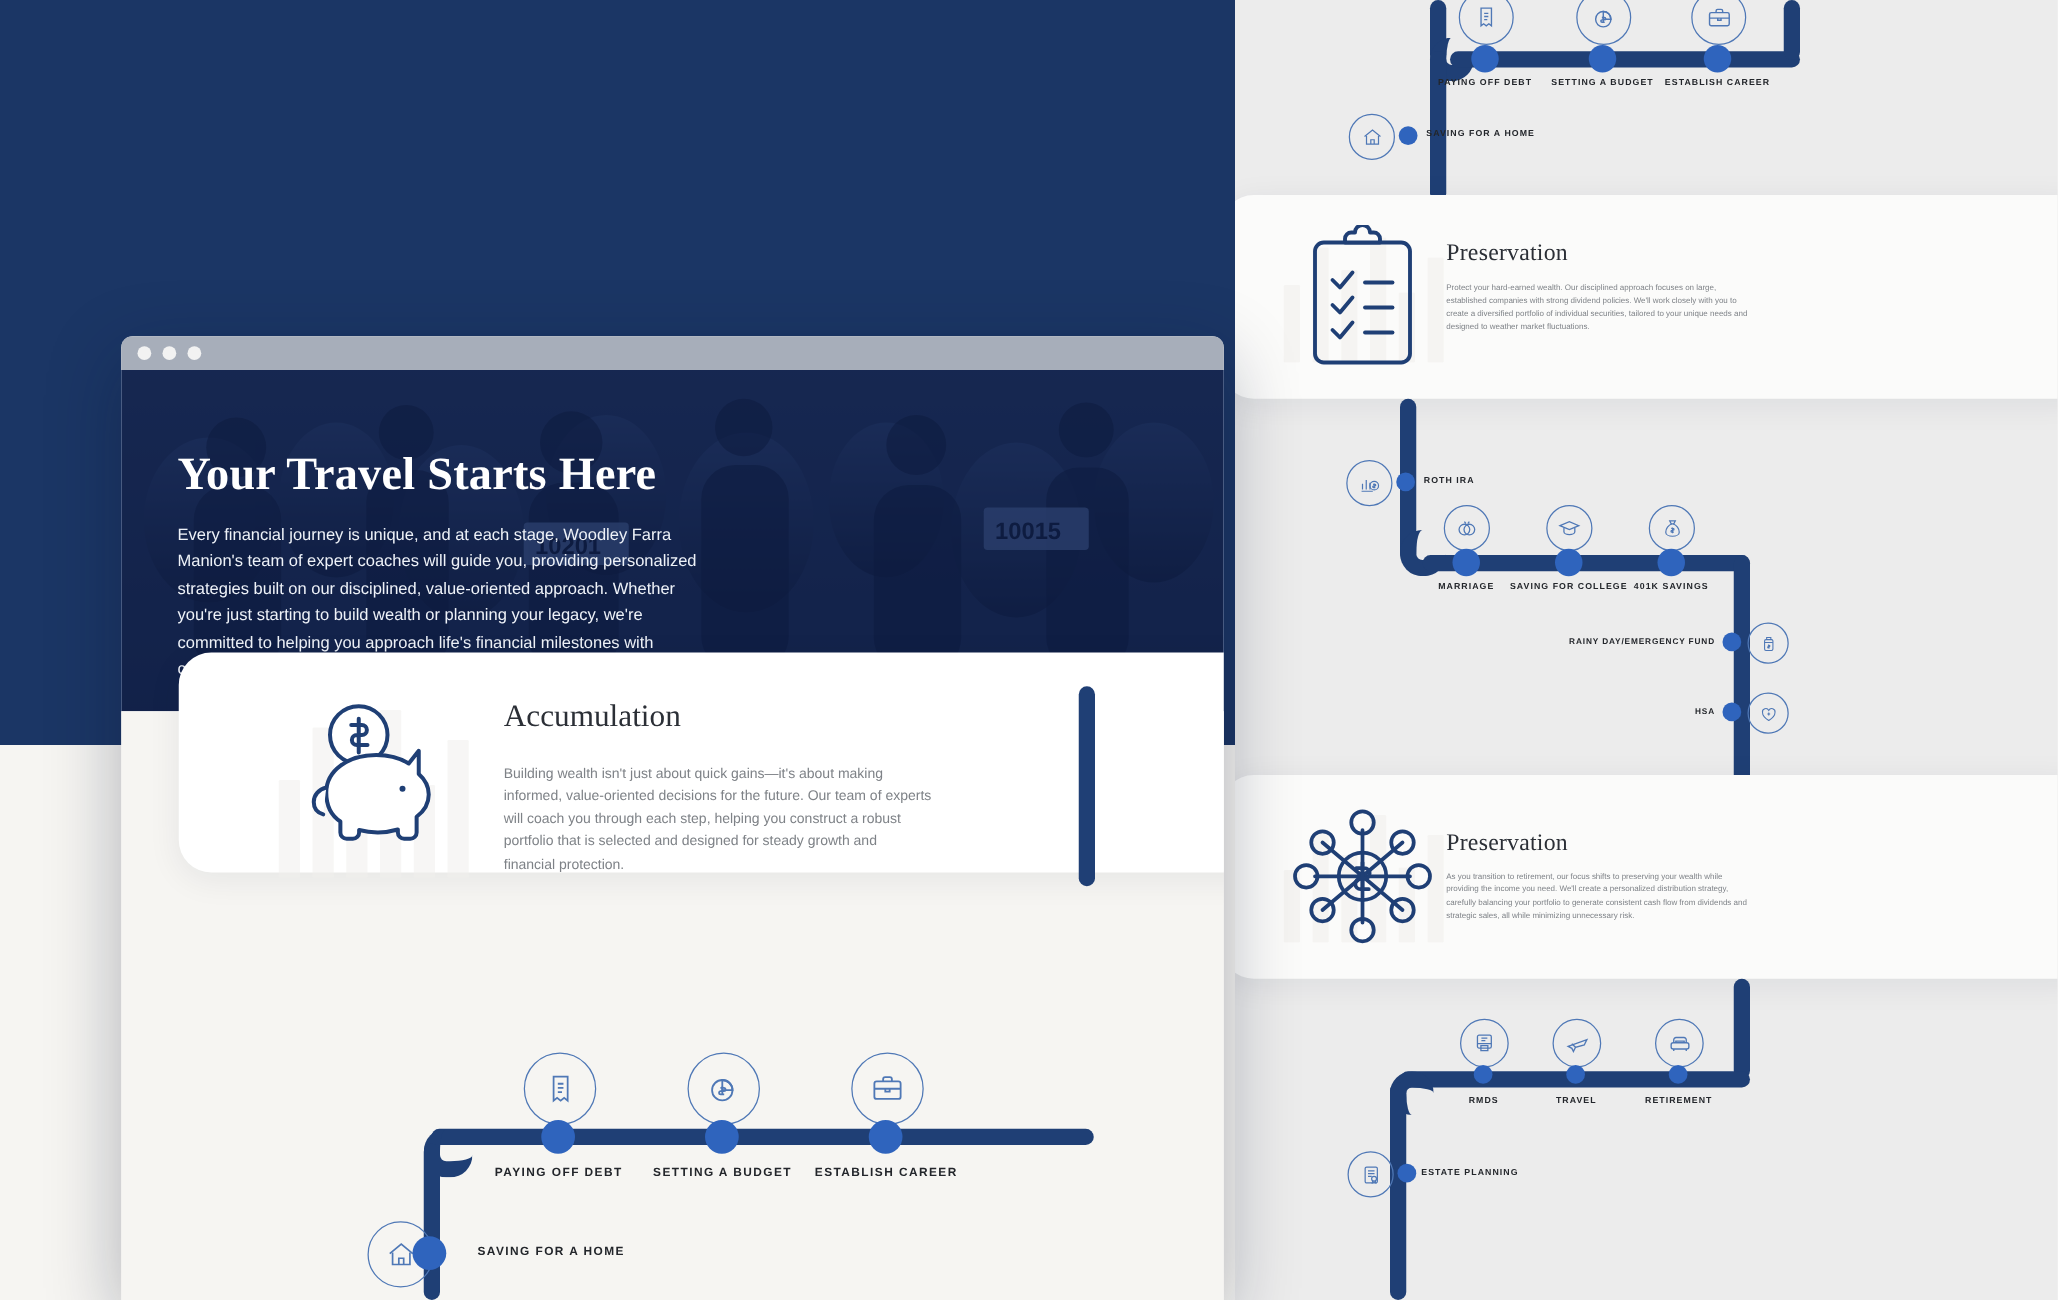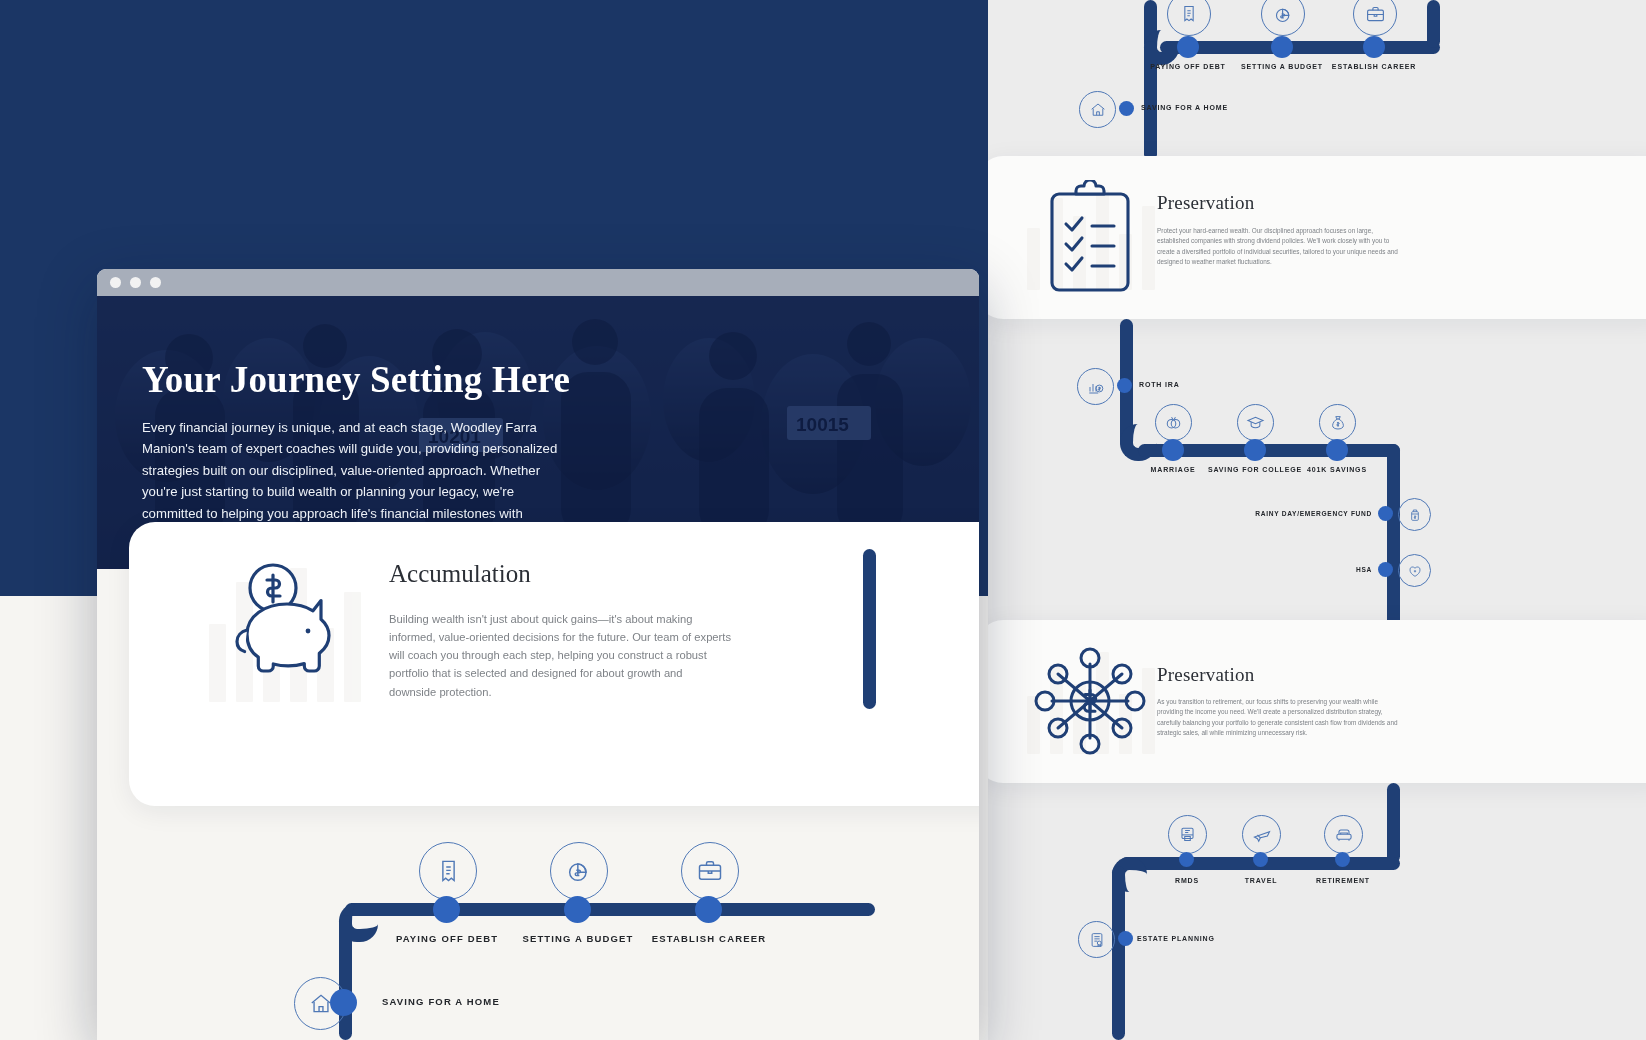--- a/index.html
+++ b/index.html
@@ -341,47 +341,47 @@
         </g>
         <g fill="#e9edf3" opacity=".9" font-family="Liberation Sans, sans-serif" font-size="19" font-weight="700">
           <rect x="322" y="122" width="84" height="34" rx="3" fill="#f2f4f7" opacity=".92"></rect>
           <text x="331" y="147" fill="#2d3d57">10201</text>
           <rect x="690" y="110" width="84" height="34" rx="3" fill="#f2f4f7" opacity=".92"></rect>
           <text x="699" y="135" fill="#2d3d57">10015</text>
         </g>
       </svg>
       <div class="tint"></div>
       <div class="hero-in">
-        <h1>Your Journey Setting Here</h1>
+        <h1>Your Travel Starts Here</h1>
         <p>Every financial journey is unique, and at each stage, Woodley Farra Manion's team of expert coaches will guide you, providing personalized strategies built on our disciplined, value-oriented approach. Whether you're just starting to build wealth or planning your legacy, we're committed to helping you approach life's financial milestones with confidence and keep your long-term success in focus.</p>
       </div>
     </div>
 
     <div class="win-body">
 
-      <div class="acard" style="left:32px;top:-47px;width:1060px;height:284px;padding-left:36px;">
+      <div class="acard" style="left:46px;top:-47px;width:1060px;height:176px;padding-left:36px;">
         <div class="barsbg" style="left:80px;top:40px;height:140px;">
           <i style="width:17px;height:78px;"></i>
             <i style="width:17px;height:120px;"></i>
             <i style="width:17px;height:96px;"></i>
           <i style="width:17px;height:134px;"></i>
             <i style="width:17px;height:74px;"></i>
             <i style="width:17px;height:110px;"></i>
         </div>
         <div class="art" style="position:absolute;left:82px;top:38px;">
           <svg width="152" height="140" viewBox="0 0 152 140" fill="none" stroke="#1f3f75" stroke-width="3.2" stroke-linecap="round" stroke-linejoin="round">
             <circle cx="62" cy="28" r="23" fill="#ffffff"></circle>
             <path d="M62 15v27M56 20h8.5a4 4 0 0 1 0 8h-4a4 4 0 0 0 0 8H69"></path>
             <path d="M36 74c0-18 18-30 40-30 10 0 19 2.4 26 6.8l8-10.2v18.6c5 4.4 8 10.1 8 16.4 0 7-3.7 13.3-9.7 17.8V106a5 5 0 0 1-5 5h-5a5 5 0 0 1-5-5v-2.4a56 56 0 0 1-16 2.3 58 58 0 0 1-15-1.9V106a5 5 0 0 1-5 5h-5a5 5 0 0 1-5-5v-8.8C39.6 92.2 36 83.6 36 74z" fill="#ffffff"></path>
             <path d="M36 70c-6 1.5-10 6-10 11.5 0 5 3 8.6 7.6 10" fill="#ffffff"></path>
             <circle cx="97" cy="71" r="2.4" fill="#1f3f75" stroke="none"></circle>
           </svg>
         </div>
         <h2 style="position:absolute;left:260px;top:38px;">Accumulation</h2>
-        <p style="position:absolute;left:260px;top:78px;">Building wealth isn't just about quick gains—it's about making informed, value-oriented decisions for the future. Our team of experts will coach you through each step, helping you construct a robust portfolio that is selected and designed for about growth and downside protection.</p>
+        <p style="position:absolute;left:260px;top:78px;">Building wealth isn't just about quick gains—it's about making informed, value-oriented decisions for the future. Our team of experts will coach you through each step, helping you construct a robust portfolio that is selected and designed for steady growth and financial protection.</p>
       </div>
 
       <div class="rail v" style="left:766px;top:-20px;height:160px;"></div>
       <div class="rail h" style="left:248px;top:334px;width:530px;"></div>
       <div class="corner" style="left:242px;top:334px;width:26px;height:26px;border-top:none;border-right:none;"></div>
       <div class="rail v" style="left:242px;top:346px;height:125px;"></div>
 
       <div class="bub" style="left:322px;top:273px;width:56px;height:56px;">
         <svg width="27" height="27" viewBox="0 0 24 24" fill="none" stroke="#4f78b6" stroke-width="1.25">
           <path d="M7 3h10v17l-2.5-2-2.5 2-2.5-2L7 20z"></path>

